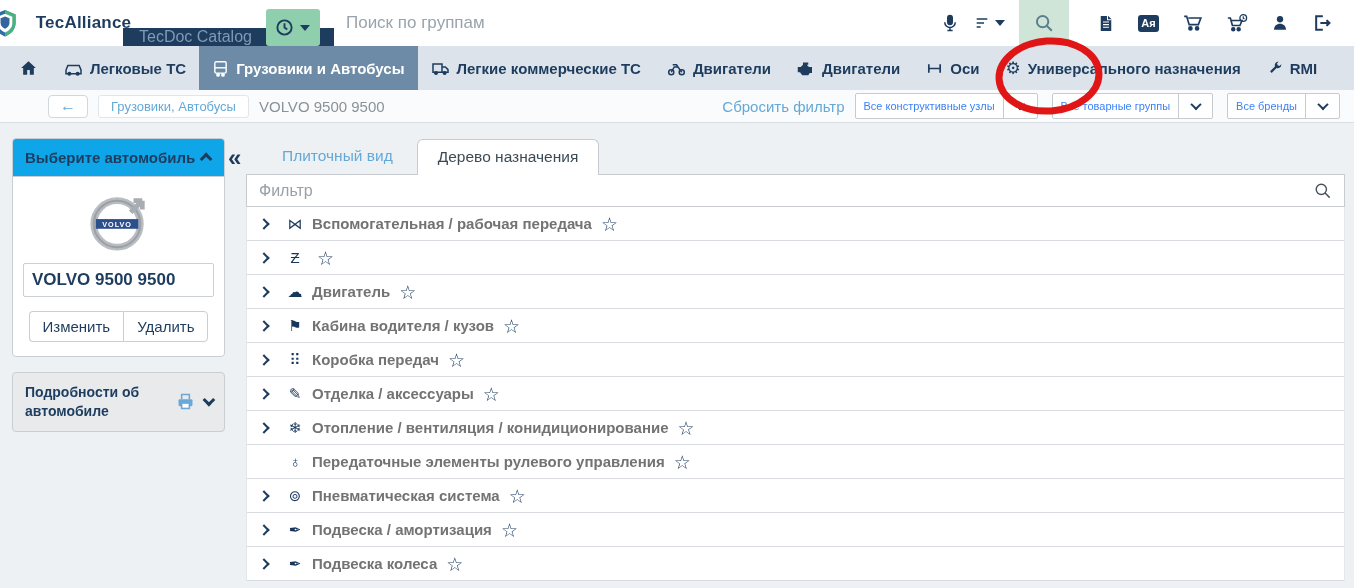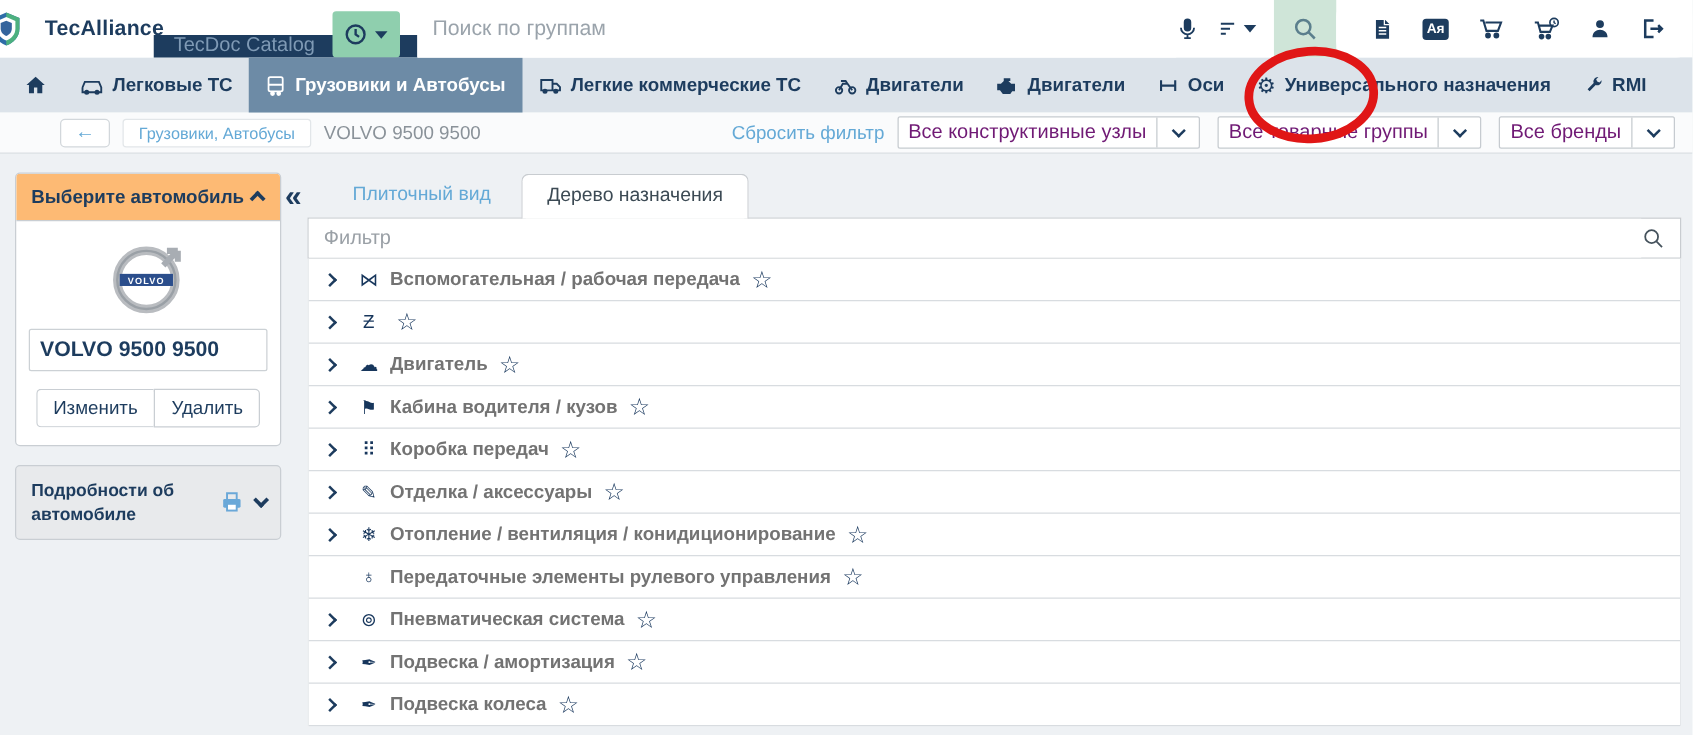--- a/index.html
+++ b/index.html
@@ -33,29 +33,29 @@
   .nav-gear { font-size:17px; line-height:1; }
 
   
   .crumbbar { height:33px; background:#fafbfc; border-bottom:1px solid #d9dee2; display:flex; align-items:center; padding:0 10px 0 48px; gap:10px; }
   .back-btn { width:40px; height:23px; background:#fff; border:1px solid #d2d7db; border-radius:4px; color:#64a9d6; font-size:16px; display:flex; align-items:center; justify-content:center; cursor:pointer; }
   .crumb-chip { height:23px; background:#fff; border:1px solid #e2e6e9; border-radius:3px; display:flex; align-items:center; padding:0 12px; color:#64a9d6; font-size:13px; cursor:pointer; }
   .crumb-vehicle { color:#8a9299; font-size:15px; }
   .crumb-spacer { flex:1; }
   .reset-link { color:#64a9d6; font-size:15px; cursor:pointer; white-space:nowrap; }
   .select { display:flex; align-items:stretch; height:26px; background:#fff; border:1px solid #c6cbd0; border-radius:2px; cursor:pointer; margin-right:4px; }
-  .select .sel-text { display:flex; align-items:center; padding:0 8px; font-size:16px; color:#701a75; white-space:nowrap; }
+  .select .sel-text { display:flex; align-items:center; padding:0 8px; font-size:11px; color:#3b82f6; white-space:nowrap; }
   .select .sel-btn { width:34px; border-left:1px solid #c6cbd0; display:flex; align-items:center; justify-content:center; }
   .chev { width:8px; height:8px; border-right:2px solid #1d3c5e; border-bottom:2px solid #1d3c5e; transform:rotate(45deg) translate(-1px,-1px); }
 
   
   .content { position:relative; height:455px; }
   .sidebar { position:absolute; left:12px; top:15px; width:213px; }
   .panel { border:1px solid #c9ced3; border-radius:4px; background:#fff; overflow:hidden; }
-  .panel-head { background:#fdba74; padding:10px 12px; display:flex; align-items:center; justify-content:space-between; font-size:15px; font-weight:700; color:#1d3c5e; cursor:pointer; }
+  .panel-head { background:#0ea5e9; padding:10px 12px; display:flex; align-items:center; justify-content:space-between; font-size:15px; font-weight:700; color:#1d3c5e; cursor:pointer; }
   .chev-up { width:9px; height:9px; border-left:3px solid #1d3c5e; border-top:3px solid #1d3c5e; transform:rotate(45deg) translateY(2px); }
   .chev-down-b { width:9px; height:9px; border-left:3px solid #1d3c5e; border-top:3px solid #1d3c5e; transform:rotate(225deg) translateY(2px); }
   .panel-body { padding:10px 10px 14px; border-top:1px solid #c9ced3; }
   .volvo-logo { display:flex; justify-content:center; padding:4px 0 10px; }
   .model-box { border:1px solid #ccd1d5; border-radius:2px; padding:6px 8px; font-size:17px; font-weight:700; color:#1d3c5e; }
   .btn-row { display:flex; justify-content:center; margin-top:14px; }
   .btn { background:#fff; border:1px solid #c9ced3; padding:6px 13px; font-size:15px; color:#1d3c5e; font-family:inherit; cursor:pointer; }
   .btn.first { border-radius:4px 0 0 4px; border-right:none; }
   .btn.last { border-radius:0 4px 4px 0; }
   .details-panel { margin-top:15px; background:#e8eaec; border:1px solid #c9ced3; border-radius:4px; padding:10px 12px; display:flex; align-items:center; gap:8px; cursor:pointer; }

